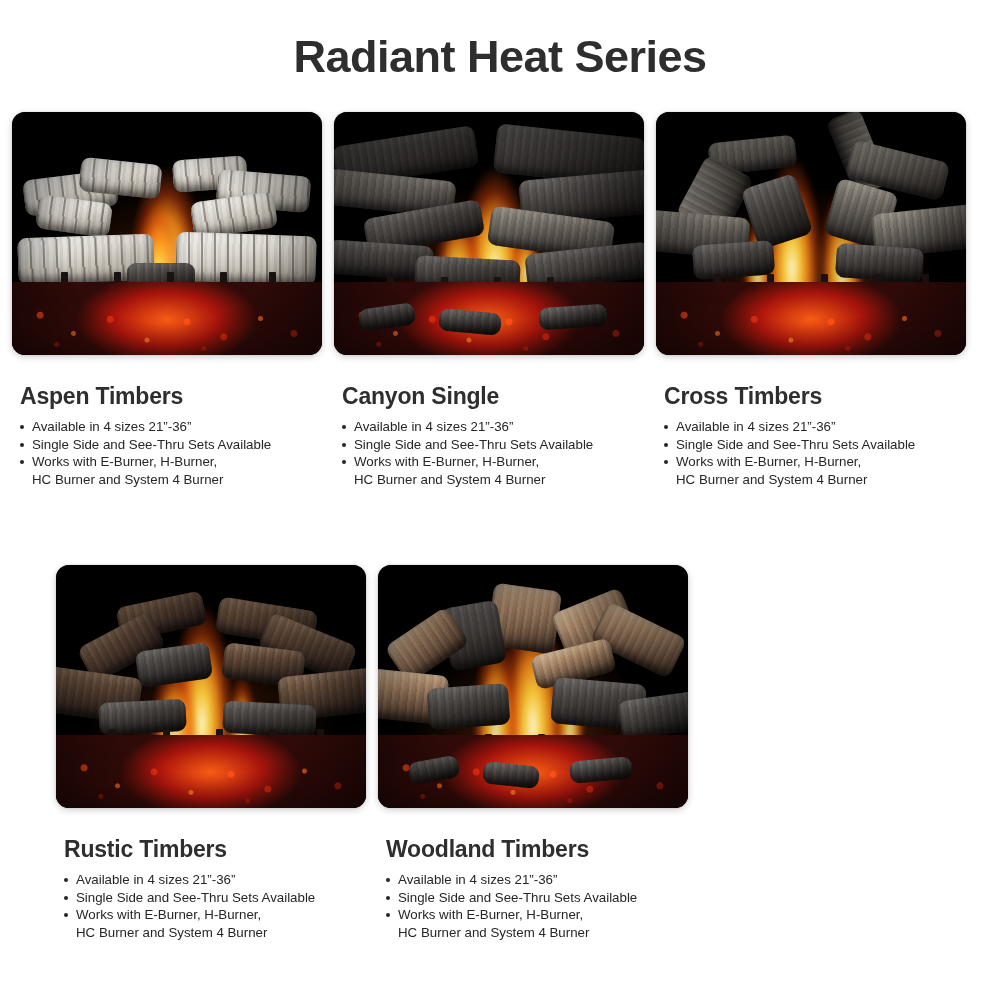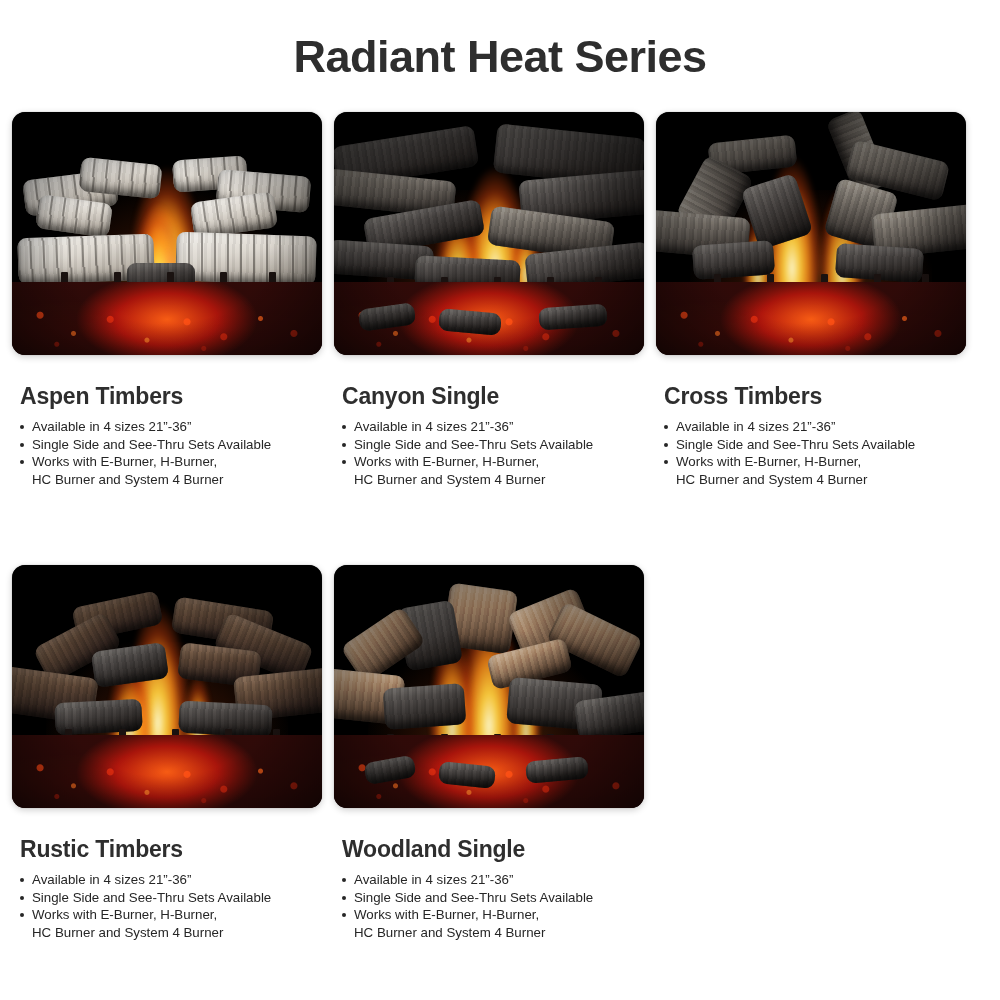--- a/index.html
+++ b/index.html
@@ -32,21 +32,21 @@
   .grid {
     position: absolute;
     left: 12px;
     top: 112px;
     width: 988px;
   }
   .row {
     display: flex;
     gap: 12px;
   }
-  .row.row-2 { margin-top: 76px; }
+  .row.row-2 { margin-top: 76px; margin-left: 44px; }
 
   .card {
     width: 310px;
     flex: 0 0 310px;
   }
 
   
   .tile {
     position: relative;
     width: 310px;
@@ -411,21 +411,21 @@
               <span style="left:74%"></span>
               <span style="left:94%"></span>
           </div>
           <div class="embers"></div>
           <div class="log charcoal" style="left:10%;top:80%;width:16%;height:9%;transform:rotate(-10deg);"></div>
           <div class="log charcoal" style="left:34%;top:82%;width:18%;height:9%;transform:rotate(6deg);"></div>
           <div class="log charcoal" style="left:62%;top:80%;width:20%;height:9%;transform:rotate(-5deg);"></div>
           <div class="vignette"></div>
         </div>
       </div>
-      <h2 class="card-title">Woodland Single</h2>
+      <h2 class="card-title">Woodland Timbers</h2>
       <ul class="bullets">
         <li>Available in 4 sizes 21”-36”</li>
         <li>Single Side and See-Thru Sets Available</li>
         <li>Works with E-Burner, H-Burner,
  HC Burner and System 4 Burner</li>
       </ul>
     </div>
 
     <div class="card"></div>
 

